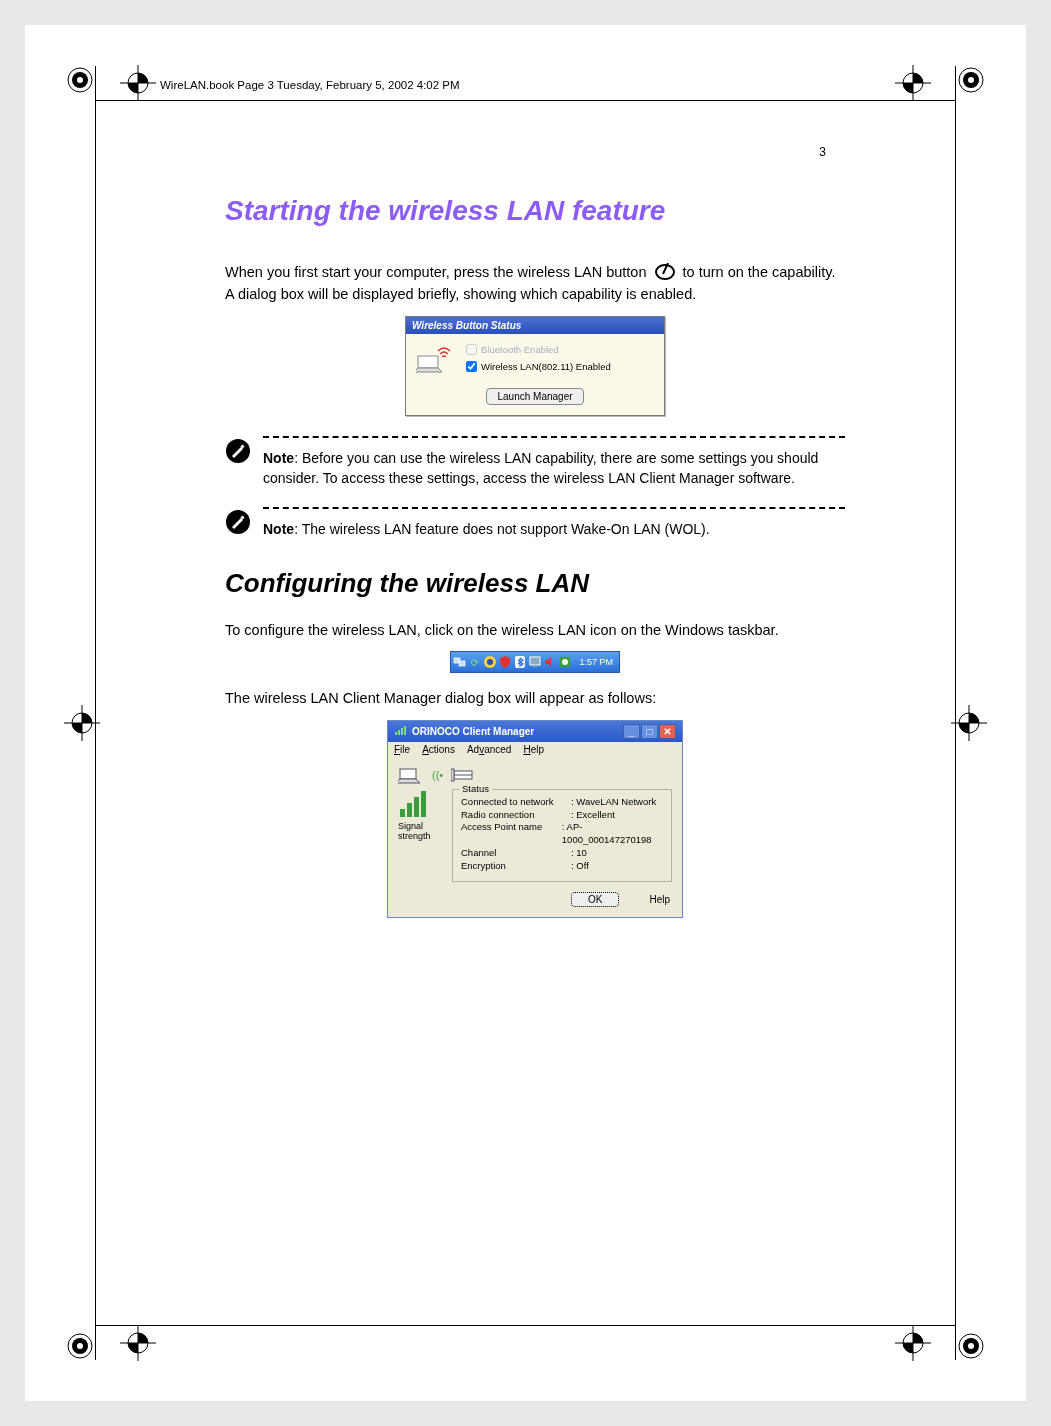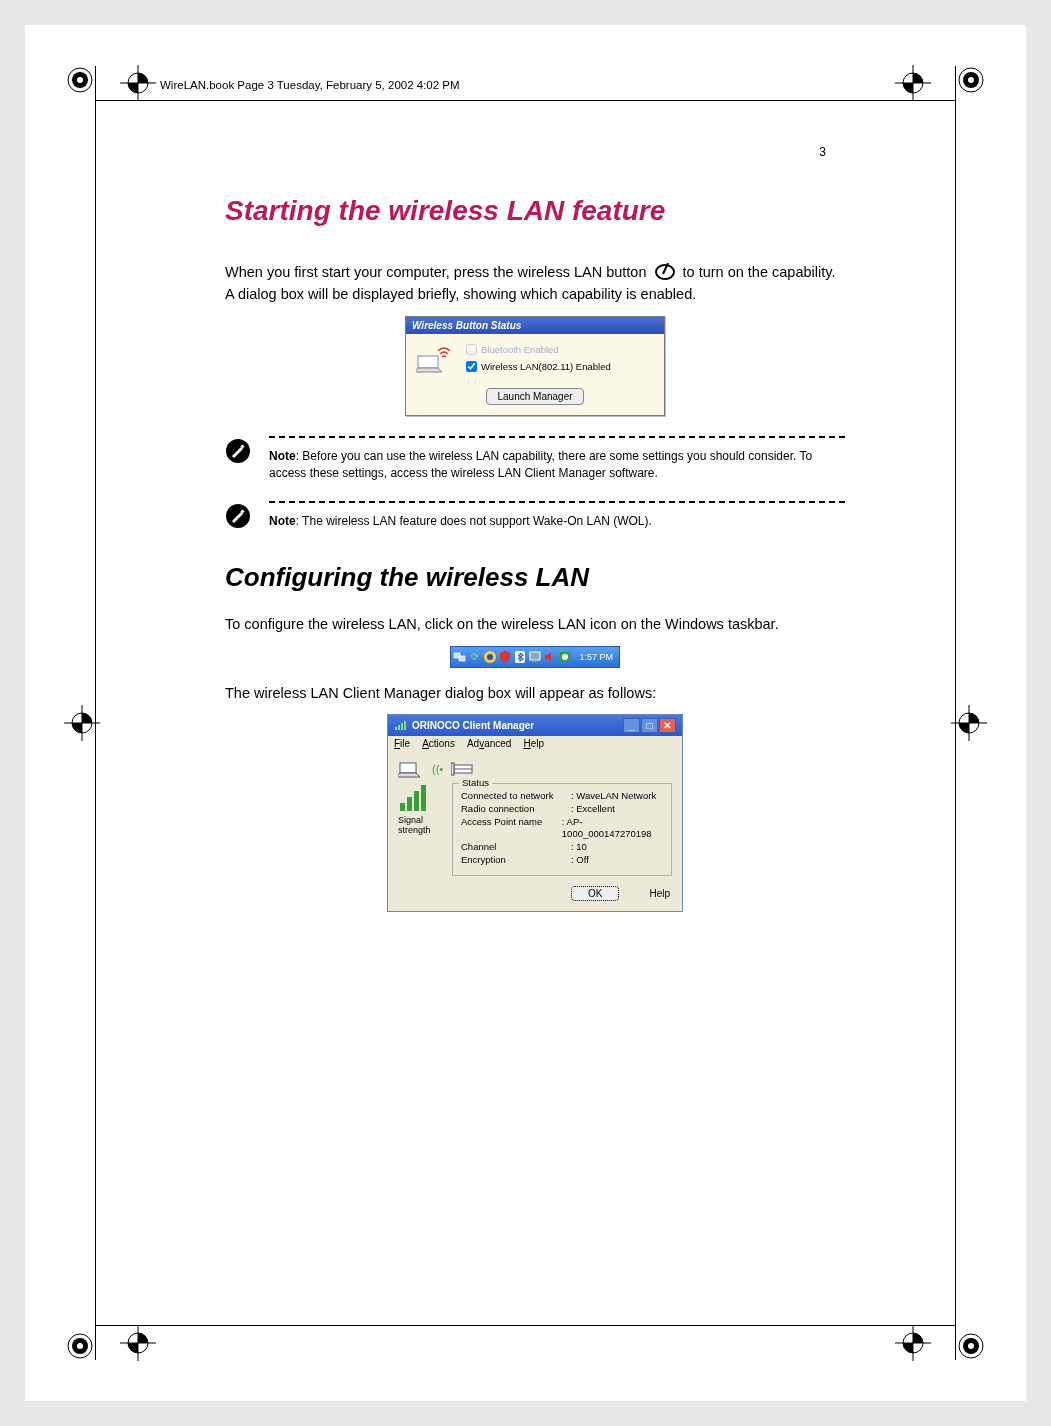--- a/index.html
+++ b/index.html
@@ -80,21 +80,21 @@
     top: 120px;
     font-family: Verdana, sans-serif;
     font-size: 12px;
   }
   h1.title {
     margin-top: 50px;
     font-family: Verdana, Geneva, sans-serif;
     font-weight: bold;
     font-style: italic;
     font-size: 28px;
-    color: #be185d;
+    color: #8b5cf6;
     margin-bottom: 32px;
   }
   h2.subtitle {
     font-family: Verdana, Geneva, sans-serif;
     font-weight: bold;
     font-style: italic;
     font-size: 26px;
     margin-top: 28px;
     margin-bottom: 20px;
   }
@@ -150,24 +150,24 @@
     font-size:10px;
     padding:2px 10px;
     background:#efefef;
     border:1px solid #888;
     border-radius:4px;
   }
 
   
   .note {
     display:flex;
-    gap:18px;
+    gap:12px;
     margin:18px 0 10px 0;
     font-family: Verdana, sans-serif;
-    font-size:12px;
+    font-size:14px;
     line-height:1.45;
   }
   .note .icon { width:26px; flex:none; padding-top:2px; }
   .note .right { flex:1; }
   .note .dashes {
     border-top: 2px dashed #000;
     height:0;
     margin-bottom:10px;
   }
   .note .txt b { font-weight:bold; }

